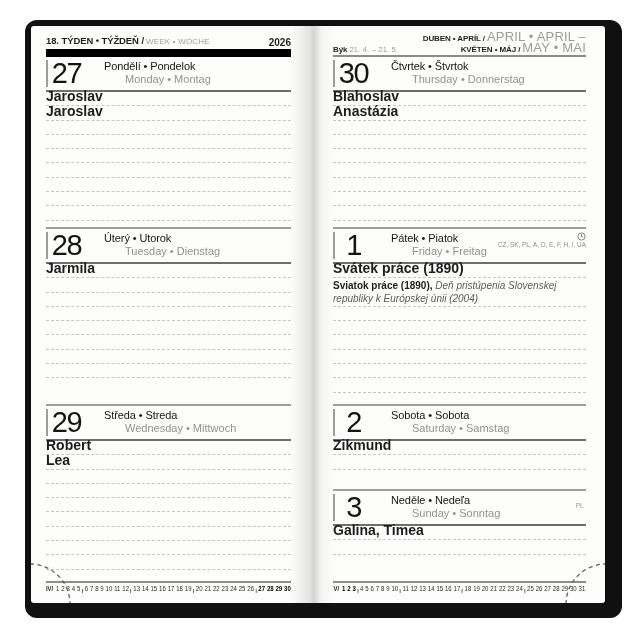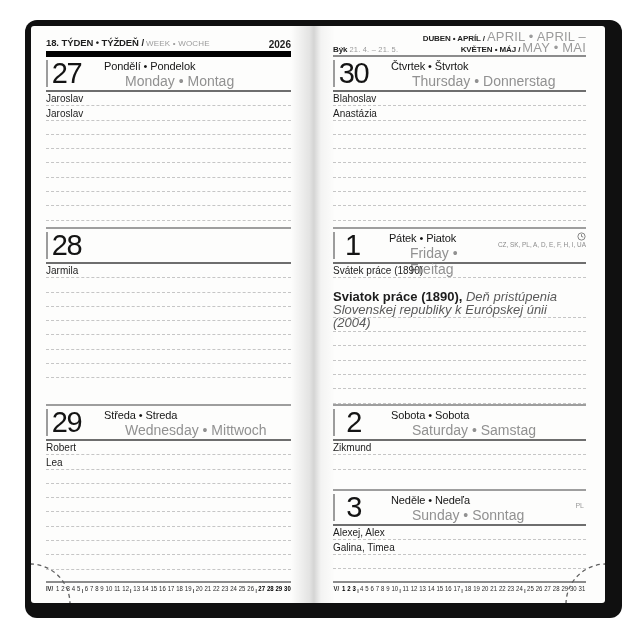--- a/index.html
+++ b/index.html
@@ -13,54 +13,54 @@
   .gutter { position:absolute; left:260px; top:0; width:44px; height:100%;
             background:linear-gradient(to right, rgba(0,0,0,0) 0%, rgba(0,0,0,0.10) 42%,
                        rgba(0,0,0,0.16) 52%, rgba(0,0,0,0.04) 68%, rgba(0,0,0,0) 100%); }
 
   .page   { position:absolute; top:16px; height:562px; }
   .page.left  { left:15px;  width:245px; }
   .page.right { left:302px; width:253px; }
 
   
   .week-header { position:absolute; top:0; left:0; right:0; height:15px;
-                 border-bottom:6px solid #000000; display:flex; justify-content:space-between;
+                 border-bottom:8px solid #000000; display:flex; justify-content:space-between;
                  align-items:flex-end; padding-bottom:1px; }
   .wh-strong { font-size:9.5px; font-weight:bold; color:#1e1e1e; letter-spacing:-0.1px; }
   .wh-light  { font-size:8px; color:#9b9b9b; margin-left:2px; letter-spacing:0.2px; }
   .wh-year   { font-size:10px; font-weight:bold; color:#1e1e1e; }
 
   .month-header { position:absolute; top:-3px; left:0; right:0; height:18px;
                   border-bottom:2px solid #8c8c8c; display:flex; justify-content:space-between;
                   align-items:flex-end; padding-bottom:1px; }
   .zodiac { font-size:8px; }
   .mh-right { text-align:right; font-size:8px; line-height:8.5px; }
 
   
   .day { position:absolute; left:0; right:0; }
   .day-top-rule { height:2px; background:#9e9e9e; margin-bottom:2px; }
   .day-head { height:30px; display:flex; align-items:flex-start; }
   .num-bar  { width:2px; height:27px; background:#9c9c9c; margin-top:1px; }
   .day-num  { width:37px; text-align:center; font-size:29px; line-height:29px;
               letter-spacing:-1.5px; color:#141414; }
   .day-titles { margin-left:4px; padding-top:1px; }
   .day-title  { font-size:11px; font-weight:normal; color:#161616; letter-spacing:-0.1px;padding-left:15px; }
-  .day-sub    { font-size:14px; color:#919191; margin-top:1px;padding-left:36px; }
+  .day-sub    { font-size:11px; color:#919191; margin-top:1px;padding-left:36px; }
   .day-head-rule { height:2px; background:#6e6e6e; margin-top:1px; }
   .day-extra { margin-left:auto; display:flex; flex-direction:column; align-items:flex-end;
                padding-top:1px; }
   .countries { font-size:6.4px; color:#8a8a8a; margin-top:0px; white-space:nowrap; }
   .region    { margin-left:auto; font-size:7px; color:#9a9a9a; padding-top:9px; padding-right:2px; }
 
   
   .line { height:14.3px; border-bottom:1px dashed #c6c6c6;
-          font-size:10px; font-weight:normal; color:#1c1c1c;
+          font-size:14px; font-weight:bold; color:#1c1c1c;
           display:flex; align-items:flex-end; padding-bottom:1px; }
-  .line.tall { height:28.6px; display:block; font-weight:normal; font-size:13px;
-               line-height:13px; padding-top:1px;margin-top:11px; }
+  .line.tall { height:28.6px; display:block; font-weight:normal; font-size:10px;
+               line-height:13px; padding-top:1px; }
   .hb { font-weight:bold; color:#1c1c1c; }
   .hi { font-style:italic; color:#5a5a5a; }
 
   
   .strip-rule { position:absolute; top:539px; left:0; right:0; height:2px; background:#8c8c8c; }
   .strip { position:absolute; top:543px; left:0; right:0; display:flex; justify-content:center; }
   .strip-inner { white-space:nowrap; font-size:7px; color:#2a2a2a; transform:scaleX(0.86); }
   .strip-prefix { font-weight:bold; margin-right:1px; }
   .strip-num { margin-left:2.2px; }
   .strip-bold { font-weight:bold; color:#000; }
@@ -111,20 +111,24 @@
         <div class="line"></div>
         <div class="line"></div>
         <div class="line"></div>
       </div>
 
       <div class="day d28">
         <div class="day-top-rule"></div>
         <div class="day-head">
           <div class="num-bar"></div>
           <div class="day-num">28</div>
+          <div class="day-titles">
+            <div class="day-title">Úterý • Utorok</div>
+            <div class="day-sub">Tuesday • Dienstag</div>
+          </div>
         </div>
         <div class="day-head-rule"></div>
         <div class="line">Jarmila</div>
         <div class="line"></div>
         <div class="line"></div>
         <div class="line"></div>
         <div class="line"></div>
         <div class="line"></div>
         <div class="line"></div>
         <div class="line"></div>
@@ -242,21 +246,20 @@
         <div class="day-head">
           <div class="num-bar"></div>
           <div class="day-num">3</div>
           <div class="day-titles">
             <div class="day-title">Neděle • Nedeľa</div>
             <div class="day-sub">Sunday • Sonntag</div>
           </div>
           <div class="region">PL</div>
         </div>
         <div class="day-head-rule"></div>
-        <div class="line">Alexej, Alex</div>
         <div class="line">Galina, Timea</div>
         <div class="line"></div>
       </div>
 
       <div class="strip-rule"></div>
       <div class="strip">
         <div class="strip-inner"><span class="strip-prefix">V/</span><span class="strip-num strip-bold">1</span><span class="strip-num strip-bold">2</span><span class="strip-num strip-bold">3</span><span class="strip-tick"></span><span class="strip-num">4</span><span class="strip-num">5</span><span class="strip-num">6</span><span class="strip-num">7</span><span class="strip-num">8</span><span class="strip-num">9</span><span class="strip-num">10</span><span class="strip-tick"></span><span class="strip-num">11</span><span class="strip-num">12</span><span class="strip-num">13</span><span class="strip-num">14</span><span class="strip-num">15</span><span class="strip-num">16</span><span class="strip-num">17</span><span class="strip-tick"></span><span class="strip-num">18</span><span class="strip-num">19</span><span class="strip-num">20</span><span class="strip-num">21</span><span class="strip-num">22</span><span class="strip-num">23</span><span class="strip-num">24</span><span class="strip-tick"></span><span class="strip-num">25</span><span class="strip-num">26</span><span class="strip-num">27</span><span class="strip-num">28</span><span class="strip-num">29</span><span class="strip-num">30</span><span class="strip-num">31</span></div>
       </div>
     </div>
 

